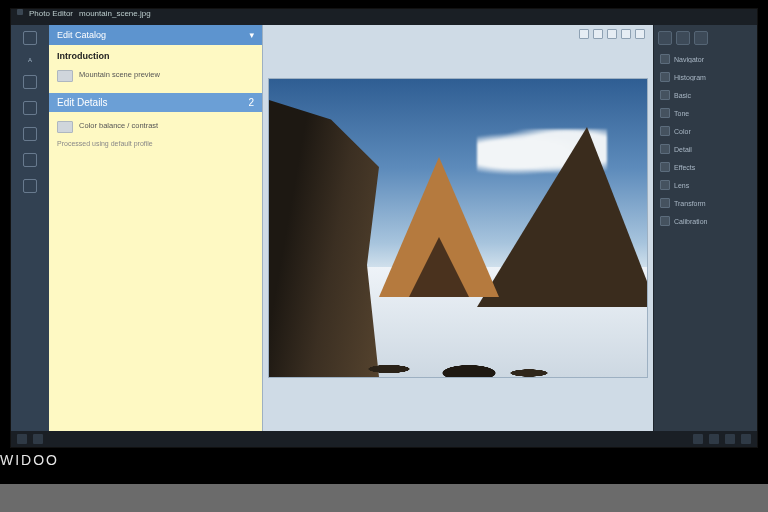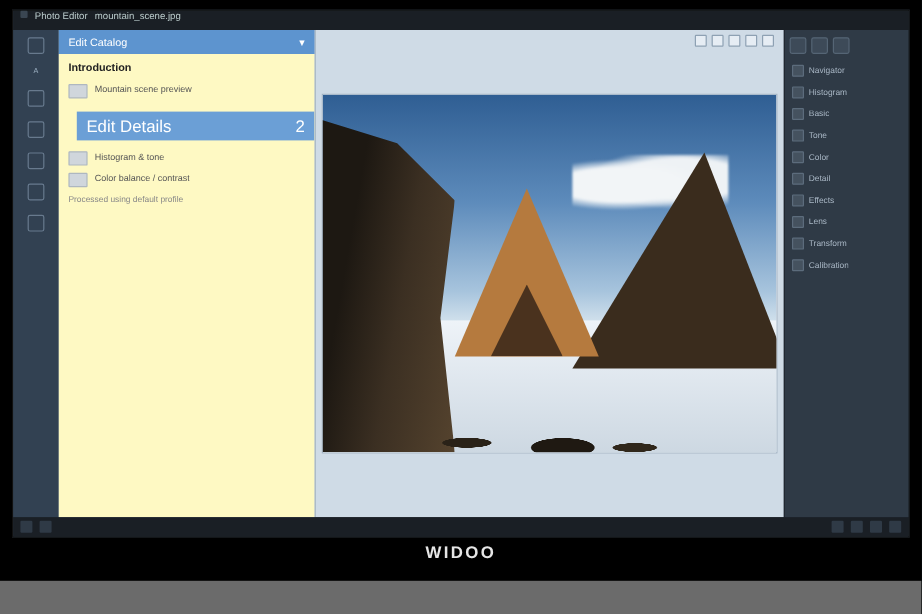--- a/index.html
+++ b/index.html
@@ -13,21 +13,21 @@
   .rail .ri { width: 14px; height: 14px; border: 1px solid #7f93a8; border-radius: 2px; opacity: .7; }
   .rail .lbl { font-size: 6px; color: #9fb2c4; }
   .left { width: 214px; background: #c9d6e2; border-right: 1px solid #9db0c2; display: flex; flex-direction: column; }
   .left-header { height: 20px; background: #5d94cf; color: #fff; font-size: 9px; display: flex; align-items: center; padding: 0 8px; justify-content: space-between; }
   .left-body { flex: 1; background: #fef9c3; overflow: hidden; font-size: 8.5px; color: #333; }
   .section { padding: 6px 8px 8px; }
   .sec-title { font-weight: 600; font-size: 9px; color: #222; margin-bottom: 6px; }
   .thumb-row { display: flex; gap: 6px; align-items: flex-start; padding: 3px 0; }
   .thumb { width: 16px; height: 12px; background: #d0d6dc; border: 1px solid #aeb7c0; border-radius: 1px; flex: none; }
   .thumb-row span { font-size: 7.5px; color: #555; overflow: hidden; white-space: nowrap; text-overflow: ellipsis; }
-  .band { background: #6b9fd6; color: #fff; font-size: 14px; padding: 4px 8px; display: flex; justify-content: space-between; align-items: flex-end; margin-left: 15px; }
+  .band { background: #6b9fd6; color: #fff; font-size: 10px; padding: 4px 8px; display: flex; justify-content: space-between; align-items: flex-end; }
   .canvas-wrap { flex: 1; background: #cfdbe6; position: relative; display: flex; align-items: center; justify-content: center; }
   .tool-row { position: absolute; top: 4px; right: 8px; display: flex; gap: 4px; }
   .tool-row .t { width: 10px; height: 10px; border: 1px solid #8ea1b3; background: #e6edf4; border-radius: 1px; }
   .canvas { width: 380px; height: 300px; background: #fff; border: 1px solid #9db0c2; position: relative; overflow: hidden; }
   .sky { position: absolute; inset: 0; background: linear-gradient(#2f5e93 0%, #5d8bbb 30%, #a7c4dd 55%, #d9e6ef 65%); }
   .cloud { position: absolute; top: 50px; right: 40px; width: 130px; height: 50px; background: radial-gradient(ellipse at 30% 50%, #f2f5f7 0 40%, transparent 60%), radial-gradient(ellipse at 70% 40%, #eef2f5 0 40%, transparent 60%); filter: blur(1px); }
   .peak1 { position: absolute; bottom: 80px; left: 110px; width: 0; height: 0; border-left: 60px solid transparent; border-right: 60px solid transparent; border-bottom: 140px solid #b57a3e; }
   .peak1::after { content:""; position:absolute; left:-30px; top:80px; width:60px; height:60px; background:#4a321e; clip-path: polygon(0 100%,100% 100%,50% 0); }
   .peak2 { position: absolute; bottom: 70px; right: -10px; width: 0; height: 0; border-left: 110px solid transparent; border-right: 70px solid transparent; border-bottom: 180px solid #3a2c1d; }
   .cliff { position: absolute; left: -10px; bottom: 0; width: 120px; height: 280px; background: linear-gradient(100deg,#1d1812 0 30%,#3b2f22 60%,#55432e 100%); clip-path: polygon(0 0, 60% 8%, 100% 25%, 90% 60%, 100% 100%, 0 100%); }
@@ -35,21 +35,21 @@
   .rocks { position: absolute; bottom: 0; left: 80px; width: 200px; height: 40px; background: radial-gradient(ellipse at 20% 80%, #2a2218 0 20px, transparent 21px), radial-gradient(ellipse at 60% 90%, #1f1912 0 26px, transparent 27px), radial-gradient(ellipse at 90% 90%, #30271b 0 18px, transparent 19px); }
   .rpanel { width: 104px; background: #2f3a46; border-left: 1px solid #1e252d; padding: 6px 4px; display: flex; flex-direction: column; gap: 2px; }
   .rp-top { display: flex; gap: 4px; margin-bottom: 4px; }
   .rp-top .sq { width: 14px; height: 14px; background: #3d4a58; border: 1px solid #556575; border-radius: 2px; }
   .rp-item { display: flex; align-items: center; gap: 4px; height: 16px; padding: 0 2px; }
   .rp-item .ic { width: 10px; height: 10px; background: #45525f; border: 1px solid #5c6c7c; border-radius: 1px; flex: none; }
   .rp-item span { font-size: 7px; color: #a9b7c5; overflow: hidden; white-space: nowrap; }
   .statusbar { position: absolute; left: 0; right: 0; bottom: 0; height: 16px; background: #1a1f25; display: flex; align-items: center; padding: 0 6px; gap: 6px; }
   .statusbar .sb { width: 10px; height: 10px; background: #2f3a46; border-radius: 1px; }
   .statusbar .grow { flex: 1; }
-  .brand { position: absolute; left: 0; right: 0; top: 452px; text-align: center; color: #e6e6e6; font-size: 14px; letter-spacing: 2px; font-weight: 700; }
+  .brand { position: absolute; left: 0; right: 0; top: 452px; text-align: left; color: #e6e6e6; font-size: 14px; letter-spacing: 2px; font-weight: 400; }
   .chin { position: absolute; left: 0; right: 0; bottom: 0; height: 28px; background: #6b6b6b; }
 </style>
 </head>
 <body>
 
 <div class="screen">
   <div class="display">
     <div class="titlebar">
       <div class="dot"></div>
       <span>Photo Editor</span>
@@ -80,24 +80,20 @@
               <span>Mountain scene preview</span>
             </div>
           </div>
 
           <div class="band">
             <span>Edit Details</span>
             <span>2</span>
           </div>
 
           <div class="section">
-            <div class="thumb-row">
-              <div class="thumb"></div>
-              <span>Histogram &amp; tone</span>
-            </div>
             <div class="thumb-row">
               <div class="thumb"></div>
               <span>Color balance / contrast</span>
             </div>
             <div style="font-size:7px;color:#888;margin-top:4px">Processed using default profile</div>
           </div>
 
 
         </div>
       </div>

